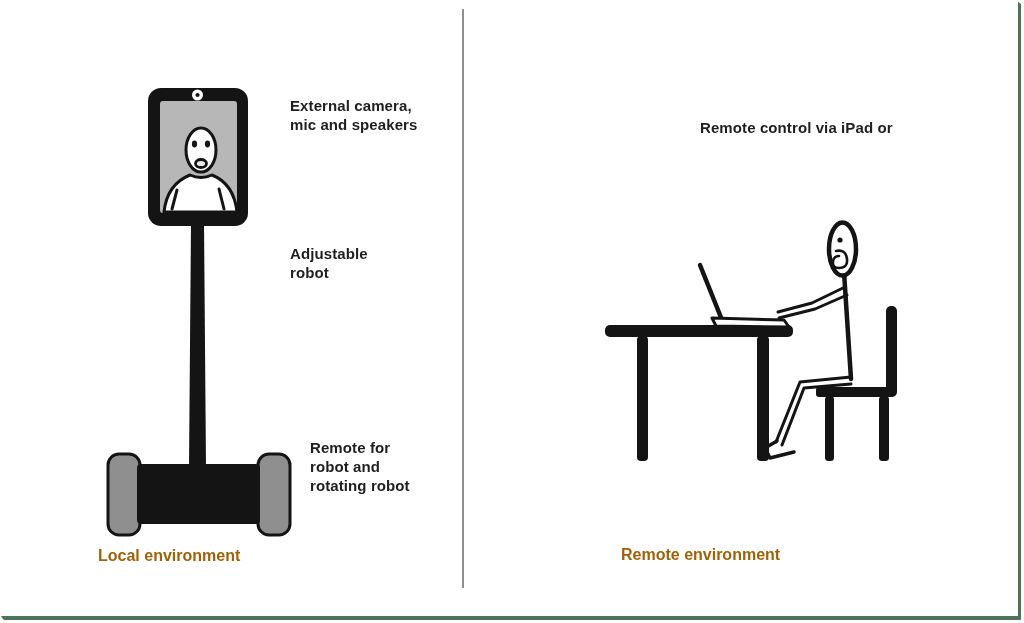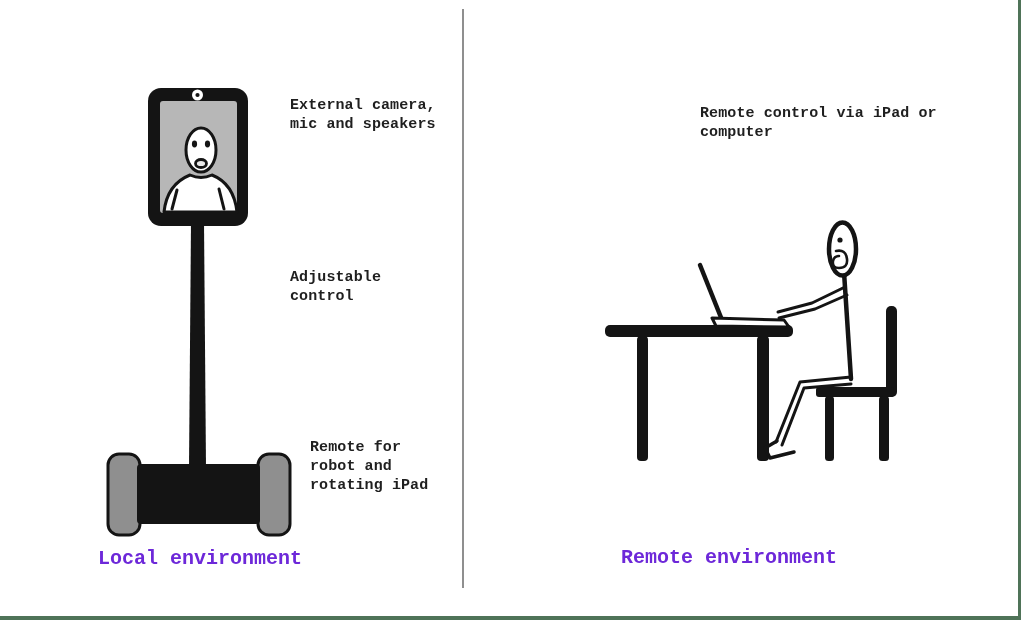--- a/index.html
+++ b/index.html
@@ -2,47 +2,48 @@
 <html><head>
 <meta charset="utf-8">
 <style>
   html, body { margin: 0; padding: 0; background: #ffffff; }
   .canvas {
     position: relative;
     width: 1024px;
     height: 623px;
     background: #ffffff;
     overflow: hidden;
-    font-family: Liberation Mono, monospace;
+    font-family: Liberation Sans, sans-serif;
+    border-radius: 12px;
   }
   .illustration-svg {
     position: absolute;
     left: 0; top: 0;
     width: 1024px; height: 623px;
   }
   .annotation {
     position: absolute;
     font-size: 15px;
     font-weight: bold;
     line-height: 19px;
     color: #1f1f1f;
     letter-spacing: 0.1px;
     white-space: nowrap;
   }
   .env-title {
     position: absolute;
-    font-size: 20px;
+    font-size: 16px;
     font-weight: bold;
-    color: #6d28d9;
+    color: #a16207;
     white-space: nowrap;
   }
   .ann-camera { left: 290px; top: 96px; }
-  .ann-height { left: 290px; top: 244px; margin-top: 24px; }
+  .ann-height { left: 290px; top: 244px; }
   .ann-wheels { left: 310px; top: 438px; }
-  .ann-remote { left: 700px; top: 104px; }
+  .ann-remote { left: 700px; top: 118px; }
   .title-local { left: 98px; top: 547px; }
   .title-remote { left: 621px; top: 546px; }
   .divider {
     position: absolute;
     left: 462px; top: 9px;
     width: 2px; height: 579px;
     background: #8f8f8f;
   }
   .border-green-right {
     position: absolute;
@@ -125,32 +126,31 @@
 
   <div class="divider"></div>
 
   <div class="annotation ann-camera">
     <div>External camera,</div>
     <div>mic and speakers</div>
   </div>
 
   <div class="annotation ann-height">
     <div>Adjustable</div>
-    <div>control</div>
+    <div>robot</div>
   </div>
 
   <div class="annotation ann-wheels">
     <div>Remote for</div>
     <div>robot and</div>
-    <div>rotating iPad</div>
+    <div>rotating robot</div>
   </div>
 
   <div class="annotation ann-remote">
     <div>Remote control via iPad or</div>
-    <div>computer</div>
   </div>
 
   <div class="env-title title-local">Local environment</div>
 
   <div class="env-title title-remote">Remote environment</div>
 
   <div class="border-green-right"></div>
   <div class="border-green-bottom"></div>
 
 </div>

